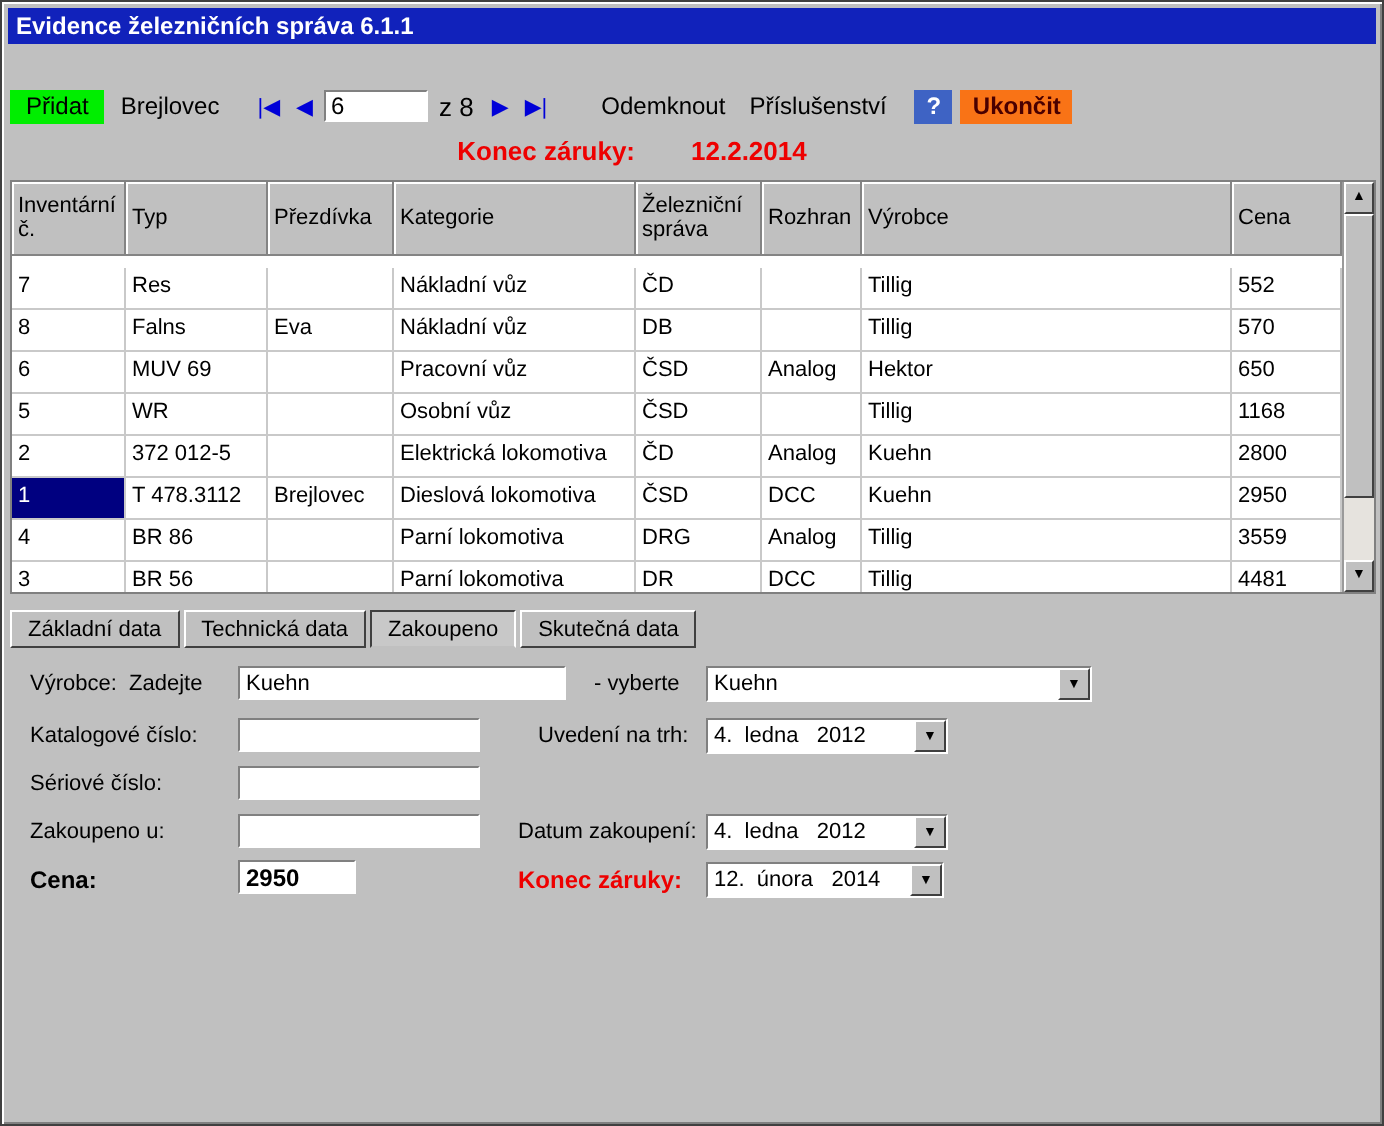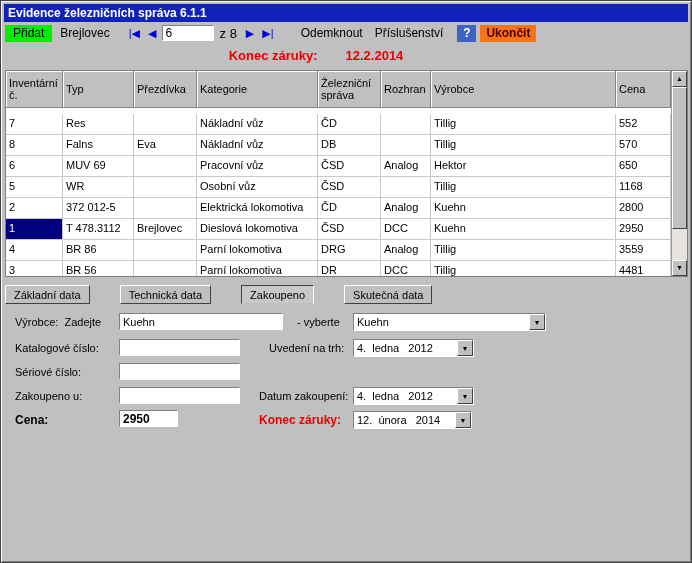--- a/index.html
+++ b/index.html
@@ -21,21 +21,21 @@
   .titlebar {
     margin:3px 3px 0 3px; height:18px;
     background:#1122bb; color:#ffffff;
     font-size:12px; font-weight:bold;
     line-height:18px; padding-left:4px;
     white-space:nowrap;
   }
   
   .toolbar {
     height:22px; display:flex; align-items:center;
-    padding:0 8px 0 4px; font-size:12px; gap:4px;
+    padding:0 8px 0 4px; font-size:12px; gap:4px;margin-top:20px;
   }
   .tbtn {
     border:none; background:transparent; cursor:default;
     font-family:inherit; font-size:12px; color:#000;
     padding:1px 4px; height:17px; line-height:14px;
   }
   .tbtn.add { background:#00ee00; padding:1px 8px; }
   .tbtn.quit { background:#f97316; color:#4a0000; font-weight:bold; padding:1px 6px; }
   .tbtn.help { background:#3e63c4; color:#ffffff; font-weight:bold; width:19px; padding:1px 0; margin-left:6px; }
   .navgroup { display:flex; align-items:center; gap:2px; margin-left:8px; }
@@ -87,21 +87,21 @@
     border:1px solid; border-color:#fff #404040 #404040 #fff;
     font-size:7px; text-align:center; line-height:13px; color:#000;
   }
   .vtrack { flex:1; position:relative; background:#e6e3de; }
   .vthumb {
     position:absolute; top:0; left:0; right:0; height:82%;
     background:#c0c0c0;
     border:1px solid; border-color:#fff #404040 #404040 #fff;
   }
   
-  .tabs { display:flex; margin:8px 0 0 4px; height:19px;gap:28px; }
+  .tabs { display:flex; margin:8px 0 0 4px; height:19px; }
   .tab {
     font-size:11px; padding:3px 8px 0 8px; background:#c0c0c0;
     border:1px solid; border-color:#ffffff #404040 #404040 #ffffff;
     margin-right:2px; white-space:nowrap;
   }
   .tab.active {
     border-color:#404040 #ffffff #c0c0c0 #404040;
     background:#c8c8c8;
   }
   

